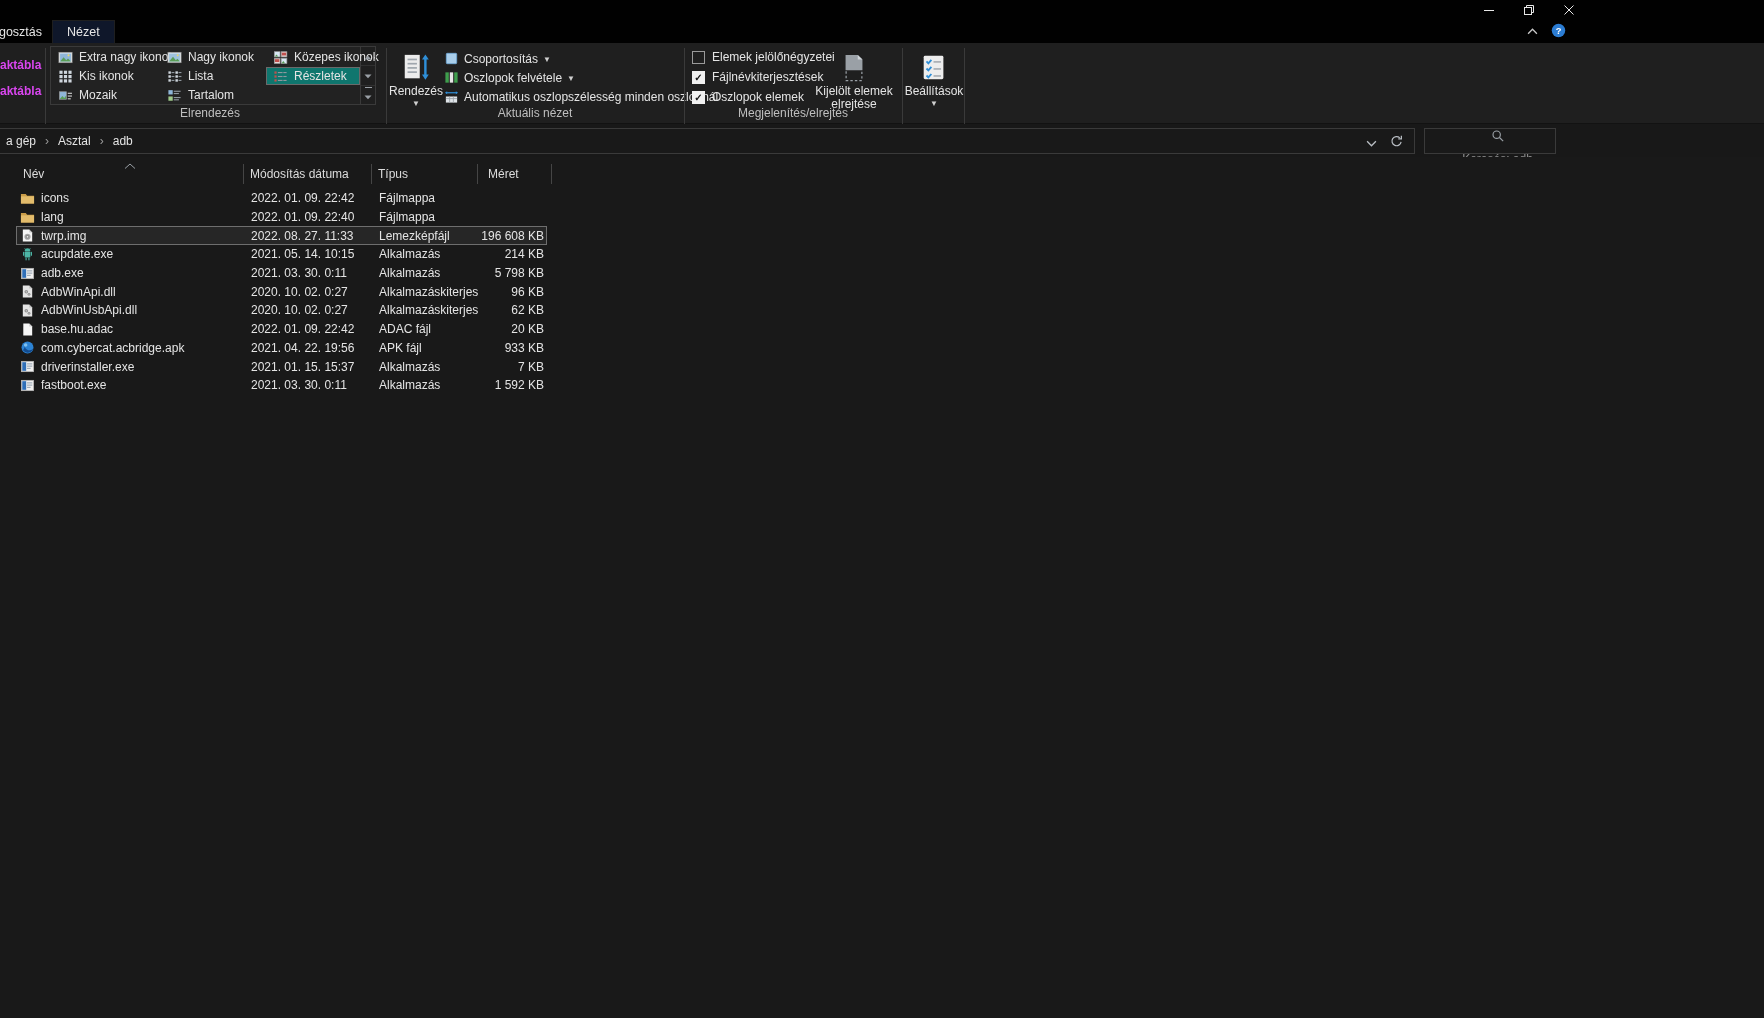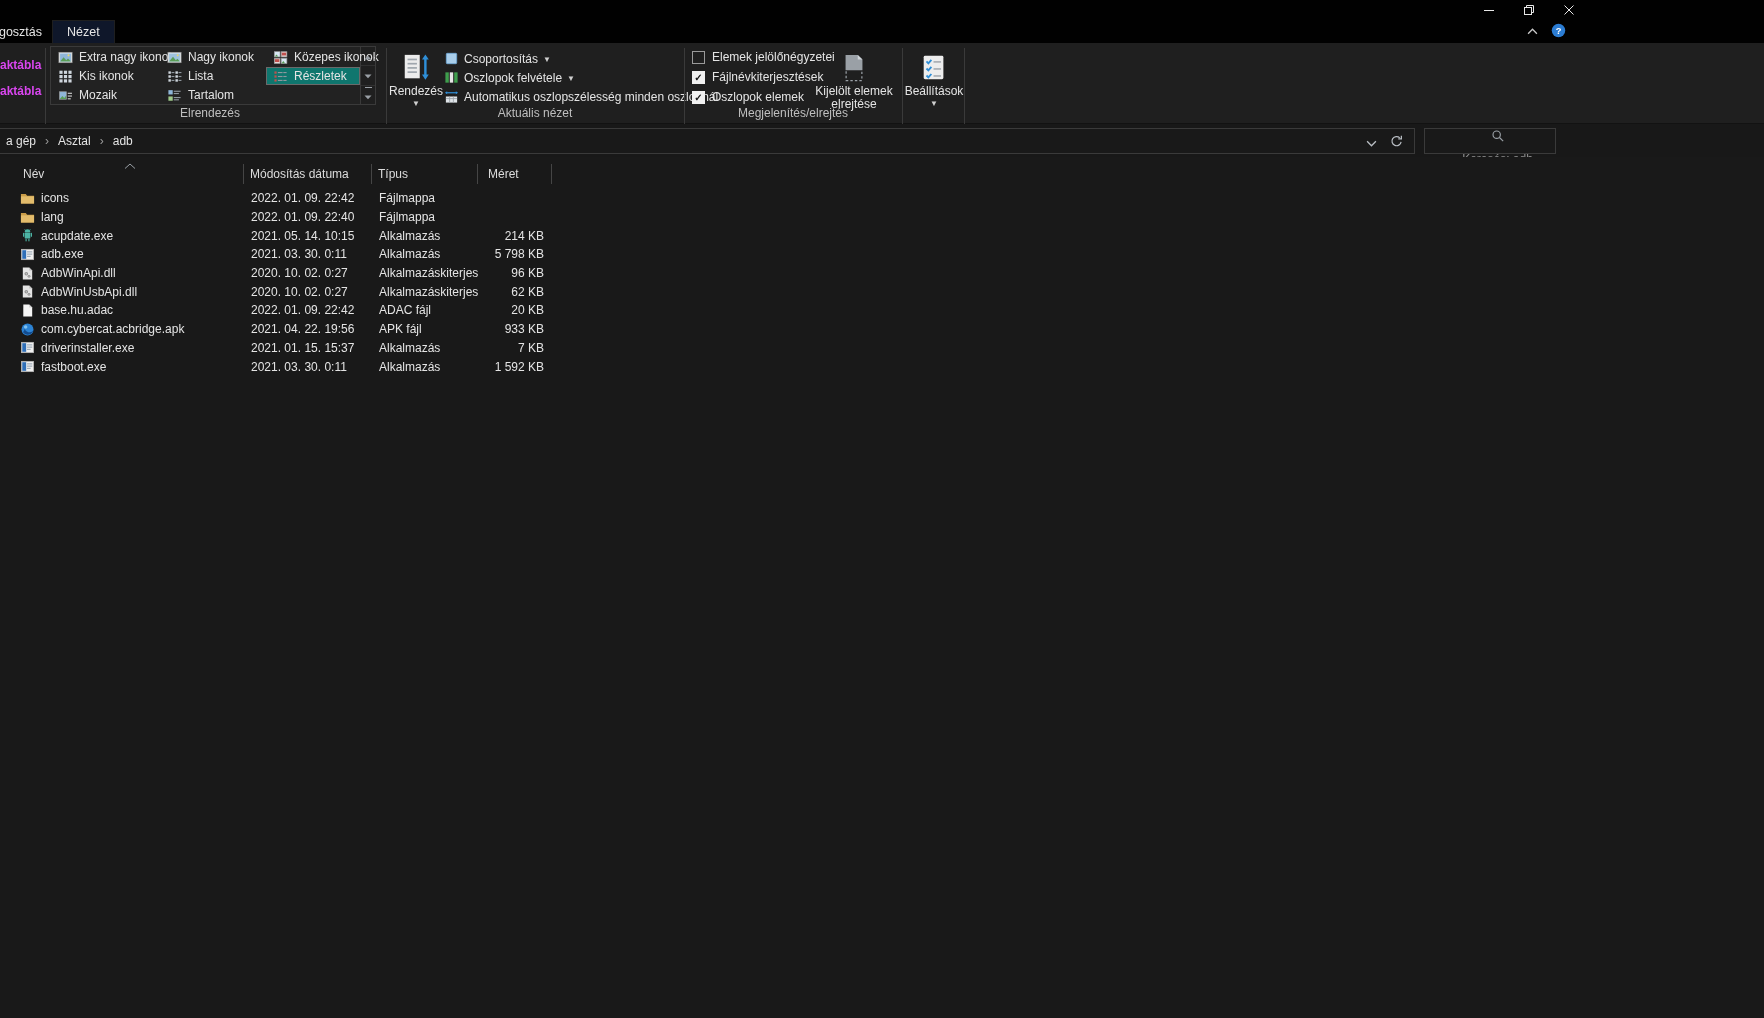--- a/index.html
+++ b/index.html
@@ -471,20 +471,37 @@
                 <path d="M1 5.7h14v7.7H1z" fill="#e3bc6c"></path>
               </svg>
             </span>
             <span class="fname">lang</span>
           </div>
     <div class="cell date">2022. 01. 09. 22:40</div>
     <div class="cell type">Fájlmappa</div>
     <div class="cell size"></div>
   </div>
 
+  <div class="row selected">
+    <div class="cell name">
+            <span class="ficon">
+              <svg viewBox="0 0 16 16" width="15" height="15">
+                <path d="M3 1.5h6.8L13 4.7v9.8H3z" fill="#f5f5f5"></path>
+                <path d="M9.8 1.5L13 4.7H9.8z" fill="#cfcfcf"></path>
+                <circle cx="8" cy="9.3" r="3.3" fill="#a9a9a9"></circle>
+                <circle cx="8" cy="9.3" r="2.1" fill="#8c8c8c"></circle>
+                <circle cx="8" cy="9.3" r=".9" fill="#f0f0f0"></circle>
+              </svg>
+            </span>
+            <span class="fname">twrp.img</span>
+          </div>
+    <div class="cell date">2022. 08. 27. 11:33</div>
+    <div class="cell type">Lemezképfájl</div>
+    <div class="cell size">196 608 KB</div>
+  </div>
 
   <div class="row">
     <div class="cell name">
             <span class="ficon">
               <svg viewBox="0 0 16 16" width="15" height="15">
                 <g fill="#4cb5a5">
                   <path d="M5 4.4a3 3 0 0 1 6 0z"></path>
                   <path d="M5.6 2.4L5 1.3M10.4 2.4l.6-1.1" stroke="#4cb5a5" stroke-width=".8"></path>
                   <rect x="5" y="4.9" width="6" height="6.4" rx="1"></rect>
                   <rect x="3.2" y="5.1" width="1.3" height="4.3" rx=".6"></rect>

